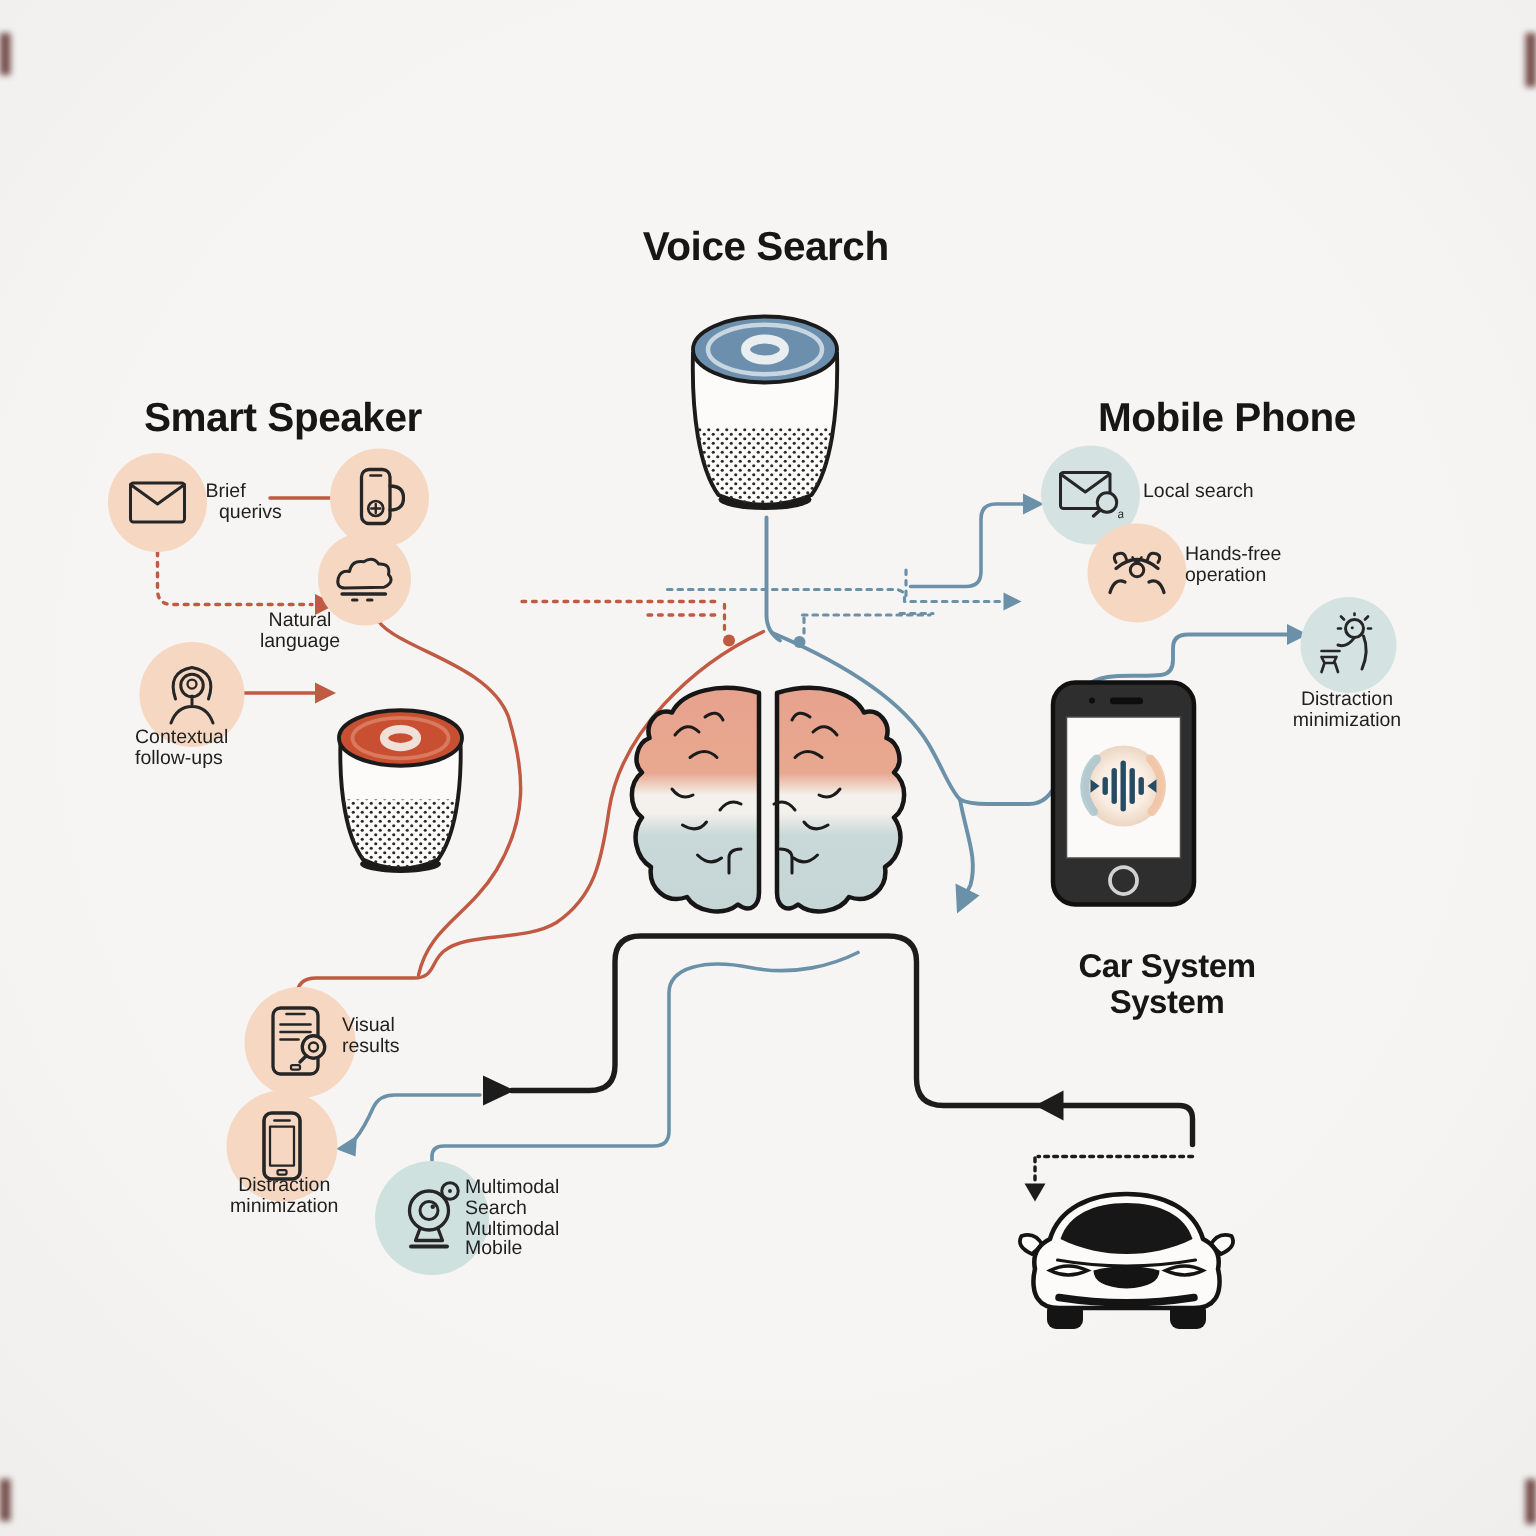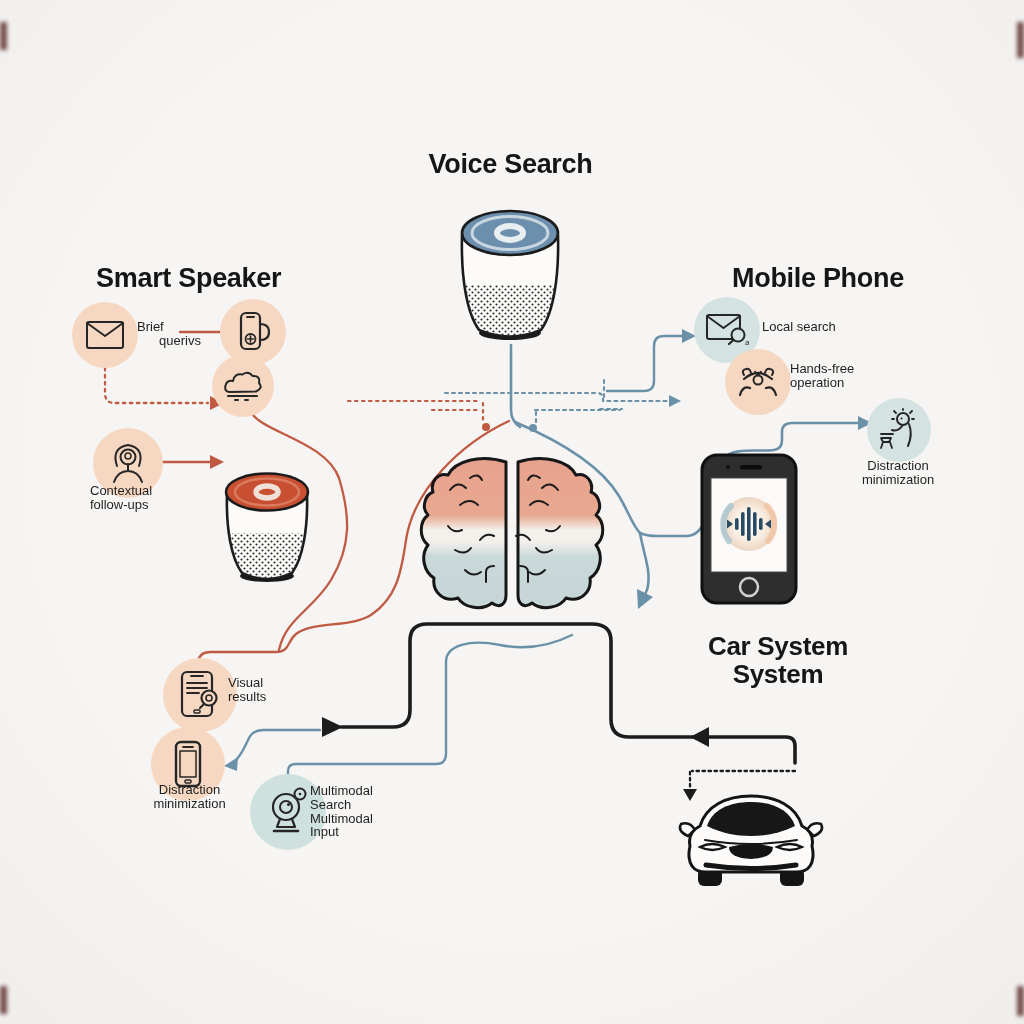--- a/index.html
+++ b/index.html
@@ -11,21 +11,21 @@
   svg{display:block;}
   #art{position:absolute;left:0;top:0;pointer-events:none;}
   .h1{position:absolute;font-size:27px;font-weight:700;letter-spacing:-0.3px;line-height:1.08;color:#161616;white-space:nowrap;}
   .h1.center,.lbl.center{text-align:center;white-space:normal;}
   .lbl{position:absolute;font-size:13px;font-weight:400;line-height:1.06;color:#1f1f1f;}
   .lbl div{white-space:nowrap;}
   .ic{position:absolute;border-radius:50%;display:flex;align-items:center;justify-content:center;}
   .peach{background:#f6d8c2;}
   .bluec{background:#d4e3e1;}
   .tealc{background:#cfe1de;}
-  .indent2{margin-left:22px;}
+  .indent2{margin-left:9px;}
   .corner{position:absolute;background:#4a1614;filter:blur(2px);opacity:.75;}
   .ln{fill:none;stroke-linecap:round;stroke-linejoin:round;}
 </style>
 </head>
 <body>
 
 <div id="canvas">
 
   <svg id="art" width="1024" height="1024" viewBox="0 0 1024 1024">
     <defs>
@@ -179,21 +179,21 @@
       <path d="M700 847 Q712 841 725 847 Q712 853 700 847 Z" fill="#fff" stroke="#141414" stroke-width="2.3"></path>
       <path d="M802 847 Q790 841 777 847 Q790 853 802 847 Z" fill="#fff" stroke="#141414" stroke-width="2.3"></path>
       <path d="M729 847 Q751 841 773 847 Q773 858 751 859 Q729 858 729 847 Z" fill="#141414"></path>
       <path d="M706 865 Q751 872 796 865" class="ln" stroke="#141414" stroke-width="5"></path>
     </g>
   </svg>
 
   <div class="h1" style="left:96px;top:264px;">Smart Speaker</div>
   <div class="h1 center" style="left:398px;top:150px;width:225px;">Voice Search</div>
   <div class="h1" style="left:732px;top:264px;">Mobile Phone</div>
-  <div class="h1 center" style="left:683px;top:632px;width:190px;font-size:26px;">
+  <div class="h1 center" style="left:683px;top:632px;width:190px;font-size:22px;">
     <div>Car System</div>
     <div>System</div>
   </div>
 
   <div class="ic peach" style="left:72px;top:302px;width:66px;height:66px;">
     <svg width="40" height="30" viewBox="0 0 40 30">
       <rect x="2" y="2" width="36" height="26" rx="2" class="ln" stroke="#262626" stroke-width="2" fill="none"></rect>
       <path d="M2 3 L20 16 L38 3" class="ln" stroke="#262626" stroke-width="2" fill="none"></path>
     </svg>
   </div>
@@ -209,20 +209,24 @@
   <div class="lbl" style="left:137px;top:320px;">
     <div>Brief</div>
     <div class="indent2">querivs</div>
   </div>
   <div class="ic peach" style="left:212px;top:355px;width:62px;height:62px;">
     <svg width="44" height="34" viewBox="0 0 44 34">
       <path d="M9 23 Q3 23 4.5 16.5 Q6 11 12 12 Q13.5 4 21.5 5.5 Q27.5 1.5 31.5 7 Q39.5 6.5 38 14 Q42.5 19 35 22.5 Z" class="ln" stroke="#262626" stroke-width="2" fill="none"></path>
       <path d="M7 27 H36" class="ln" stroke="#262626" stroke-width="2.2"></path>
       <path d="M14 31 h3 M24 31 h3" class="ln" stroke="#262626" stroke-width="2"></path>
     </svg>
+  </div>
+  <div class="lbl center" style="left:143px;top:406px;width:114px;">
+    <div>Natural</div>
+    <div>language</div>
   </div>
   <div class="ic peach" style="left:93px;top:428px;width:70px;height:70px;">
     <svg width="40" height="46" viewBox="0 0 40 46">
       <path d="M9 26 Q3 8 20 5 Q37 8 31 26" class="ln" stroke="#262626" stroke-width="2" fill="none"></path>
       <circle cx="20" cy="17" r="7.5" class="ln" stroke="#262626" stroke-width="2" fill="none"></circle>
       <circle cx="20" cy="16" r="3" class="ln" stroke="#262626" stroke-width="1.5" fill="none"></circle>
       <path d="M20 24 V30 M6 42 Q10 31 20 31 Q30 31 34 42" class="ln" stroke="#262626" stroke-width="2" fill="none"></path>
     </svg>
   </div>
   <div class="lbl" style="left:90px;top:484px;">
@@ -304,21 +308,21 @@
       <circle cx="34" cy="7" r="5.5" class="ln" stroke="#262626" stroke-width="2" fill="none"></circle>
       <circle cx="34" cy="7" r="1.3" fill="#262626"></circle>
       <path d="M14 32 L11 40 H29 L26 32" class="ln" stroke="#262626" stroke-width="2.2" fill="none"></path>
       <path d="M8 44 H32" class="ln" stroke="#262626" stroke-width="2.6"></path>
     </svg>
   </div>
   <div class="lbl" style="left:310px;top:784px;">
     <div>Multimodal</div>
     <div>Search</div>
     <div>Multimodal</div>
-    <div>Input</div>
+    <div>Mobile</div>
   </div>
 
   <div class="corner" style="left:0;top:22px;width:7px;height:28px;"></div>
   <div class="corner" style="left:1017px;top:22px;width:7px;height:36px;"></div>
   <div class="corner" style="left:0;top:986px;width:7px;height:28px;"></div>
   <div class="corner" style="left:1017px;top:986px;width:7px;height:30px;"></div>
 
 </div>
 
 </body></html>

